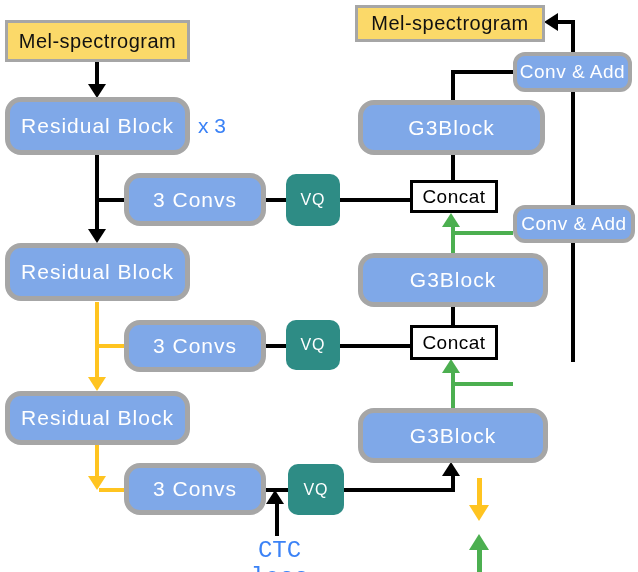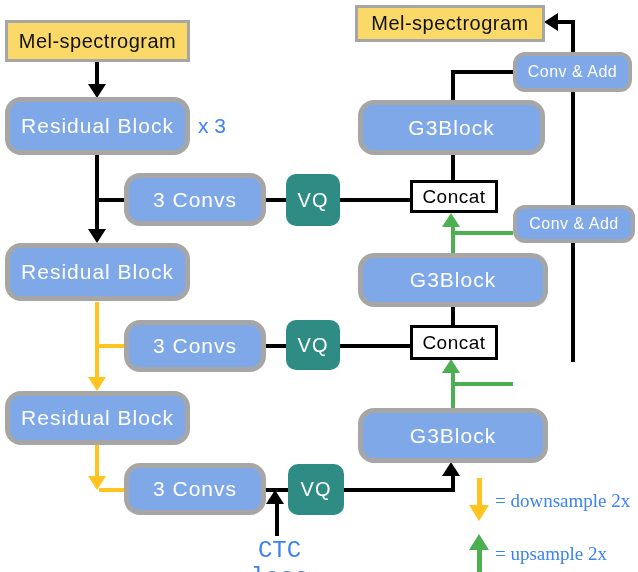--- a/index.html
+++ b/index.html
@@ -2,22 +2,22 @@
 <html style="--blue: #7FA8E8; --teal: #2E8C85; --yellow_box: #FBD969; --border_gray: #A6A6A6; --arrow_yellow: #FFC420; --arrow_green: #4CAF50; --line_black: #000000;"><head>
 <meta charset="utf-8">
 <style>
   html,body { margin:0; padding:0; background:#ffffff; }
   body { font-family:"Liberation Sans", sans-serif; }
   #canvas { position:relative; width:638px; height:572px; background:#ffffff; overflow:hidden; }
 
   .box { position:absolute; box-sizing:border-box; display:flex; align-items:center; justify-content:center; text-align:center; white-space:nowrap; }
   .ybox { background:var(--yellow_box); border:3px solid var(--border_gray); color:#111111; font-size:20px; letter-spacing:0.5px; }
   .bbox { background:var(--blue); border:5px solid var(--border_gray); border-radius:16px; color:#ffffff; font-size:21px; letter-spacing:1px; }
-  .bbox.sm { border-width:4px; border-radius:12px; font-size:16px; letter-spacing:0.5px; }
-  .tbox { background:var(--teal); border:none; border-radius:10px; color:#ffffff; font-size:20px; letter-spacing:1px; }
+  .bbox.sm { border-width:4px; border-radius:12px; font-size:19px; letter-spacing:0.5px; }
+  .tbox { background:var(--teal); border:none; border-radius:10px; color:#ffffff; font-size:16px; letter-spacing:1px; }
   .wbox { background:#ffffff; border:3px solid #000000; color:#000000; font-size:19px; letter-spacing:0.5px; }
 
   .ln { position:absolute; background:#000000; }
   .ln.y { background:var(--arrow_yellow); }
   .ln.g { background:var(--arrow_green); }
 
   .tri { position:absolute; width:0; height:0; }
   .t-down { border-left:9px solid transparent; border-right:9px solid transparent; border-top:14px solid #000000; }
   .t-up   { border-left:9px solid transparent; border-right:9px solid transparent; border-bottom:14px solid #000000; }
   .t-left { border-top:9px solid transparent; border-bottom:9px solid transparent; border-right:14px solid #000000; }
@@ -108,19 +108,17 @@
   <div class="box bbox" style="left:358px; top:253px; width:190px; height:54px;">G3Block</div>
   <div class="box bbox" style="left:358px; top:408px; width:190px; height:55px;">G3Block</div>
 
   <div class="box wbox" style="left:410px; top:180px; width:88px; height:33px;">Concat</div>
   <div class="box wbox" style="left:410px; top:325px; width:88px; height:35px;">Concat</div>
 
   <div class="lbl serif" style="left:222px; top:537px; width:115px; font-size:24px; text-align:center;font-family:Liberation Mono, monospace;">CTC loss</div>
 
   <div class="ln y" style="left:477px; top:478px; width:5px; height:28px;"></div>
   <div class="tri t-down y big" style="left:469px; top:505px;"></div>
-  <div class="lbl serif" style="left:495px; top:490px; font-size:19px;">= downsample 2x</div>
 
   <div class="tri t-up g big" style="left:469px; top:534px;"></div>
   <div class="ln g" style="left:477px; top:549px; width:5px; height:23px;"></div>
-  <div class="lbl serif" style="left:495px; top:543px; font-size:19px;">= upsample 2x</div>
 
 </div>
 
 </body></html>

